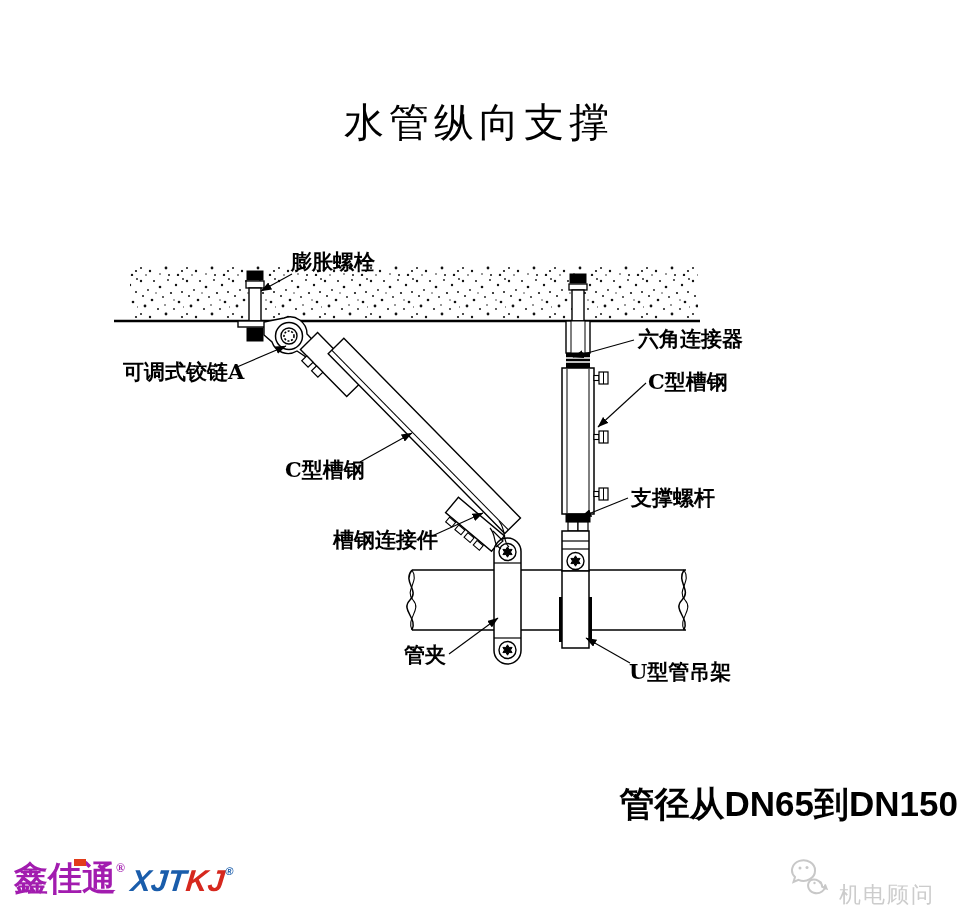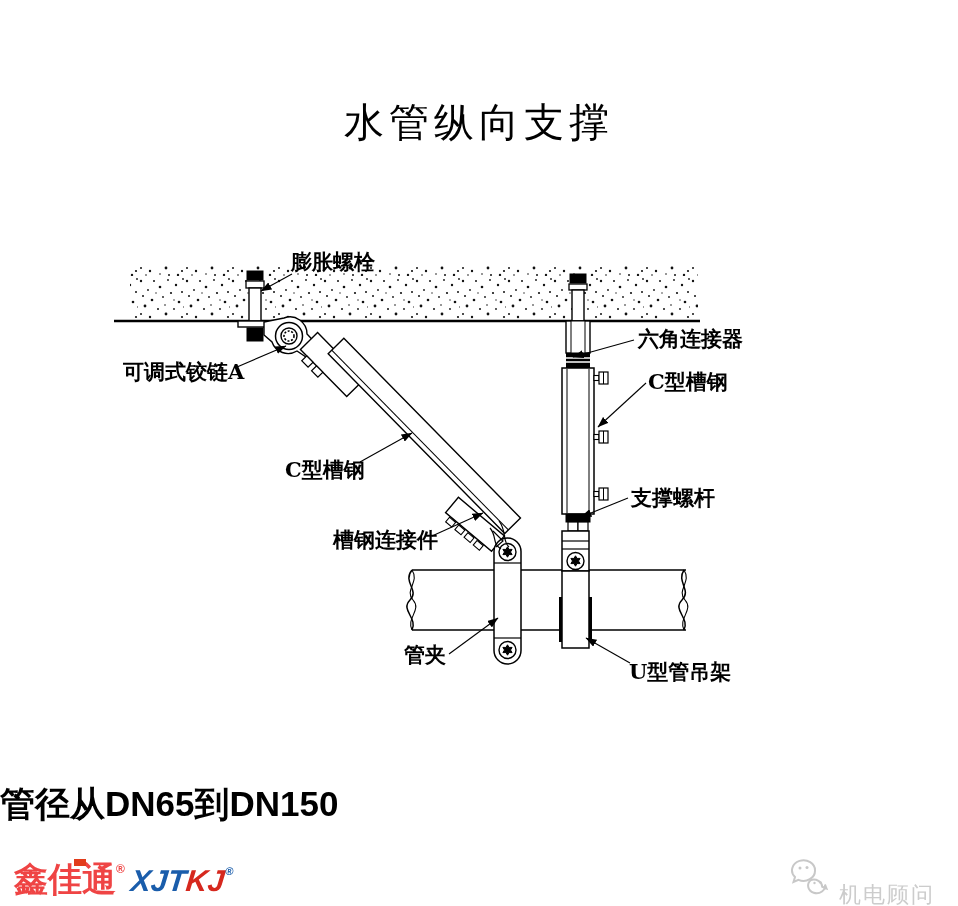--- a/index.html
+++ b/index.html
@@ -1,27 +1,27 @@
 <!DOCTYPE html>
 <html><head>
 <meta charset="utf-8">
 <style>
   html,body{margin:0;padding:0;background:#fff;}
   .page{position:relative;width:958px;height:906px;background:#ffffff;overflow:hidden;
         font-family:"Liberation Sans",sans-serif;}
   .title{position:absolute;top:95px;left:0;width:100%;text-align:center;
          font-family:"DejaVu Serif","Liberation Serif",serif;
          font-size:40px;letter-spacing:5px;color:#000;}
-  .caption{position:absolute;top:781px;left:0;width:100%;text-align:left;
+  .caption{position:absolute;top:781px;left:0;width:100%;text-align:right;
            font-family:"Liberation Sans",sans-serif;font-weight:bold;font-size:35px;color:#000;}
   svg.diagram{position:absolute;left:0;top:0;}
   svg.diagram text{font-family:"DejaVu Serif","Liberation Serif",serif;
                    font-weight:bold;font-size:21px;fill:#000;}
-  .brand1{position:absolute;left:14px;top:862px;color:#ef4444;font-weight:900;
-          font-size:34px;line-height:1;font-family:Liberation Sans, sans-serif;}
+  .brand1{position:absolute;left:14px;top:862px;color:#a21caf;font-weight:900;
+          font-size:34px;line-height:1;font-family:Liberation Serif, serif;}
   .brand1 .reg{font-size:12px;vertical-align:18px;font-weight:bold;}
   .brand1-accent{position:absolute;left:74px;top:859px;width:12px;height:7px;background:#e23c1b;}
   .brand2{position:absolute;left:131px;top:866px;font-size:30px;font-weight:800;
           font-style:italic;line-height:1;font-family:"Liberation Sans",sans-serif;
           transform:skewX(-6deg);}
   .brand2 .blue{color:#1a5dab;} .brand2 .red{color:#d6281e;}
   .brand2 .reg{font-size:11px;vertical-align:16px;color:#1a5dab;font-style:normal;}
   .wm{position:absolute;left:790px;top:844px;display:flex;align-items:center;gap:9px;}
   .wm-text{color:#cccccc;font-size:22px;letter-spacing:2px;margin-top:36px;}
 </style>

